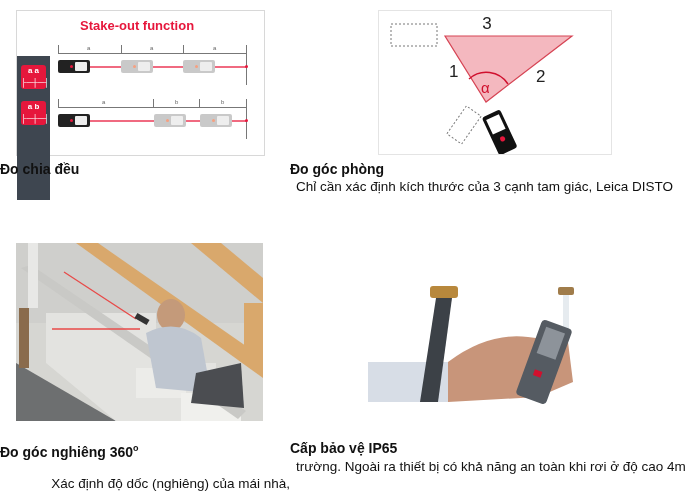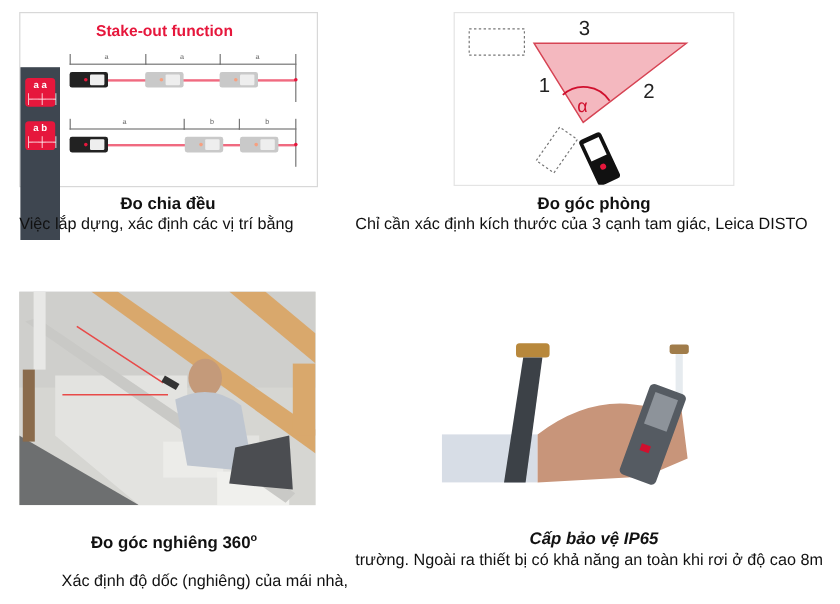--- a/index.html
+++ b/index.html
@@ -1,19 +1,19 @@
 <!DOCTYPE html>
 <html><head>
 <meta charset="utf-8">
 <style>
   html, body { margin:0; padding:0; background:#ffffff; }
   body { width:700px; height:503px; position:relative; overflow:hidden;
          font-family:"Liberation Sans", sans-serif; color:#111; }
   .abs { position:absolute; }
-  .caption-title { font-weight:bold; font-size:14px; text-align:center; line-height:18px; }
+  .caption-title { font-weight:bold; font-size:14px; line-height:18px; }
   .caption-text { font-size:13.5px; line-height:20px; }
 
   
   .stake { left:16px; top:10px; width:247px; height:144px; border:1px solid #d8d8d8; background:#fff; }
   .stake .side { position:absolute; left:0; top:0; width:33px; height:100%; background:#3e4650;margin-top:45px; }
   .stake .badge { position:absolute; left:4px; width:25px; height:24px; background:#e6173c; border-radius:3px;
                   color:#fff; font-size:8px; font-weight:bold; text-align:center; line-height:12px; }
   .stake .title { position:absolute; left:39px; top:7px; color:#e6173c; font-size:13px; font-weight:bold;margin-left:24px; }
   .ruler { position:absolute; height:8px; border-left:1px solid #777; border-bottom:1px solid #777; }
   .ruler-end { position:absolute; width:0; border-left:1px solid #777; }
@@ -88,21 +88,20 @@
     </div>
   <div class="dev ghost" style="left:183px;top:103px">
       <div class="win"></div>
       <div class="dot"></div>
     </div>
   <div class="endpt" style="left:228px;top:108px"></div>
 </div>
 
 <div class="abs caption-title" style="left:0;top:160px;width:280px;">Đo chia đều</div>
 <div class="abs caption-text" style="left:16px;top:177px;width:270px;">
-  <div>Việc lắp dựng, xác định các vị trí bằng</div>
 </div>
 
 <div class="abs tri">
   <svg width="232" height="143" viewBox="0 0 232 143">
     <rect x="12" y="13" width="46" height="22" fill="none" stroke="#777" stroke-dasharray="2,2"></rect>
     <polygon points="66,25 193,25 107,91" fill="#f4b8bf" stroke="#d64454" stroke-width="1.2"></polygon>
     <path d="M 90 68 A 26 26 0 0 1 129 73" fill="none" stroke="#d0102e" stroke-width="1.5"></path>
     <text x="108" y="25" dy="-7" font-size="17" fill="#222" text-anchor="middle" font-family="Liberation Sans, sans-serif">3</text>
     <text x="70" y="66" font-size="17" fill="#222" font-family="Liberation Sans, sans-serif">1</text>
     <text x="157" y="71" font-size="17" fill="#222" font-family="Liberation Sans, sans-serif">2</text>
@@ -159,16 +158,16 @@
     <path d="M 68 36 L 84 36 L 70 140 L 52 140 Z" fill="#3c4147"></path>
     <rect x="190" y="25" width="16" height="8" rx="2" fill="#a07c4a"></rect>
     <rect x="195" y="33" width="6" height="35" fill="#e6ebef"></rect>
     <path d="M 80 100 Q 120 70 160 75 L 200 80 L 205 120 L 170 135 L 80 140 Z" fill="#c8957a"></path>
     <rect x="160" y="60" width="32" height="80" rx="4" fill="#555b62" transform="rotate(20 176 100)"></rect>
     <rect x="166" y="66" width="20" height="28" fill="#8d939a" transform="rotate(20 176 100)"></rect>
     <rect x="170" y="110" width="8" height="6" fill="#d1102e" transform="rotate(20 176 100)"></rect>
   </svg>
 </div>
 
-<div class="abs caption-title" style="left:290px;top:439px;width:410px;font-style:italic;">Cấp bảo vệ IP65</div>
+<div class="abs caption-title" style="left:290px;top:439px;width:410px;">Cấp bảo vệ IP65</div>
 <div class="abs caption-text" style="left:296px;top:457px;width:404px;">
-  <div>trường. Ngoài ra thiết bị có khả năng an toàn khi rơi ở độ cao 8m</div>
+  <div>trường. Ngoài ra thiết bị có khả năng an toàn khi rơi ở độ cao 4m</div>
 </div>
 
 </body></html>

